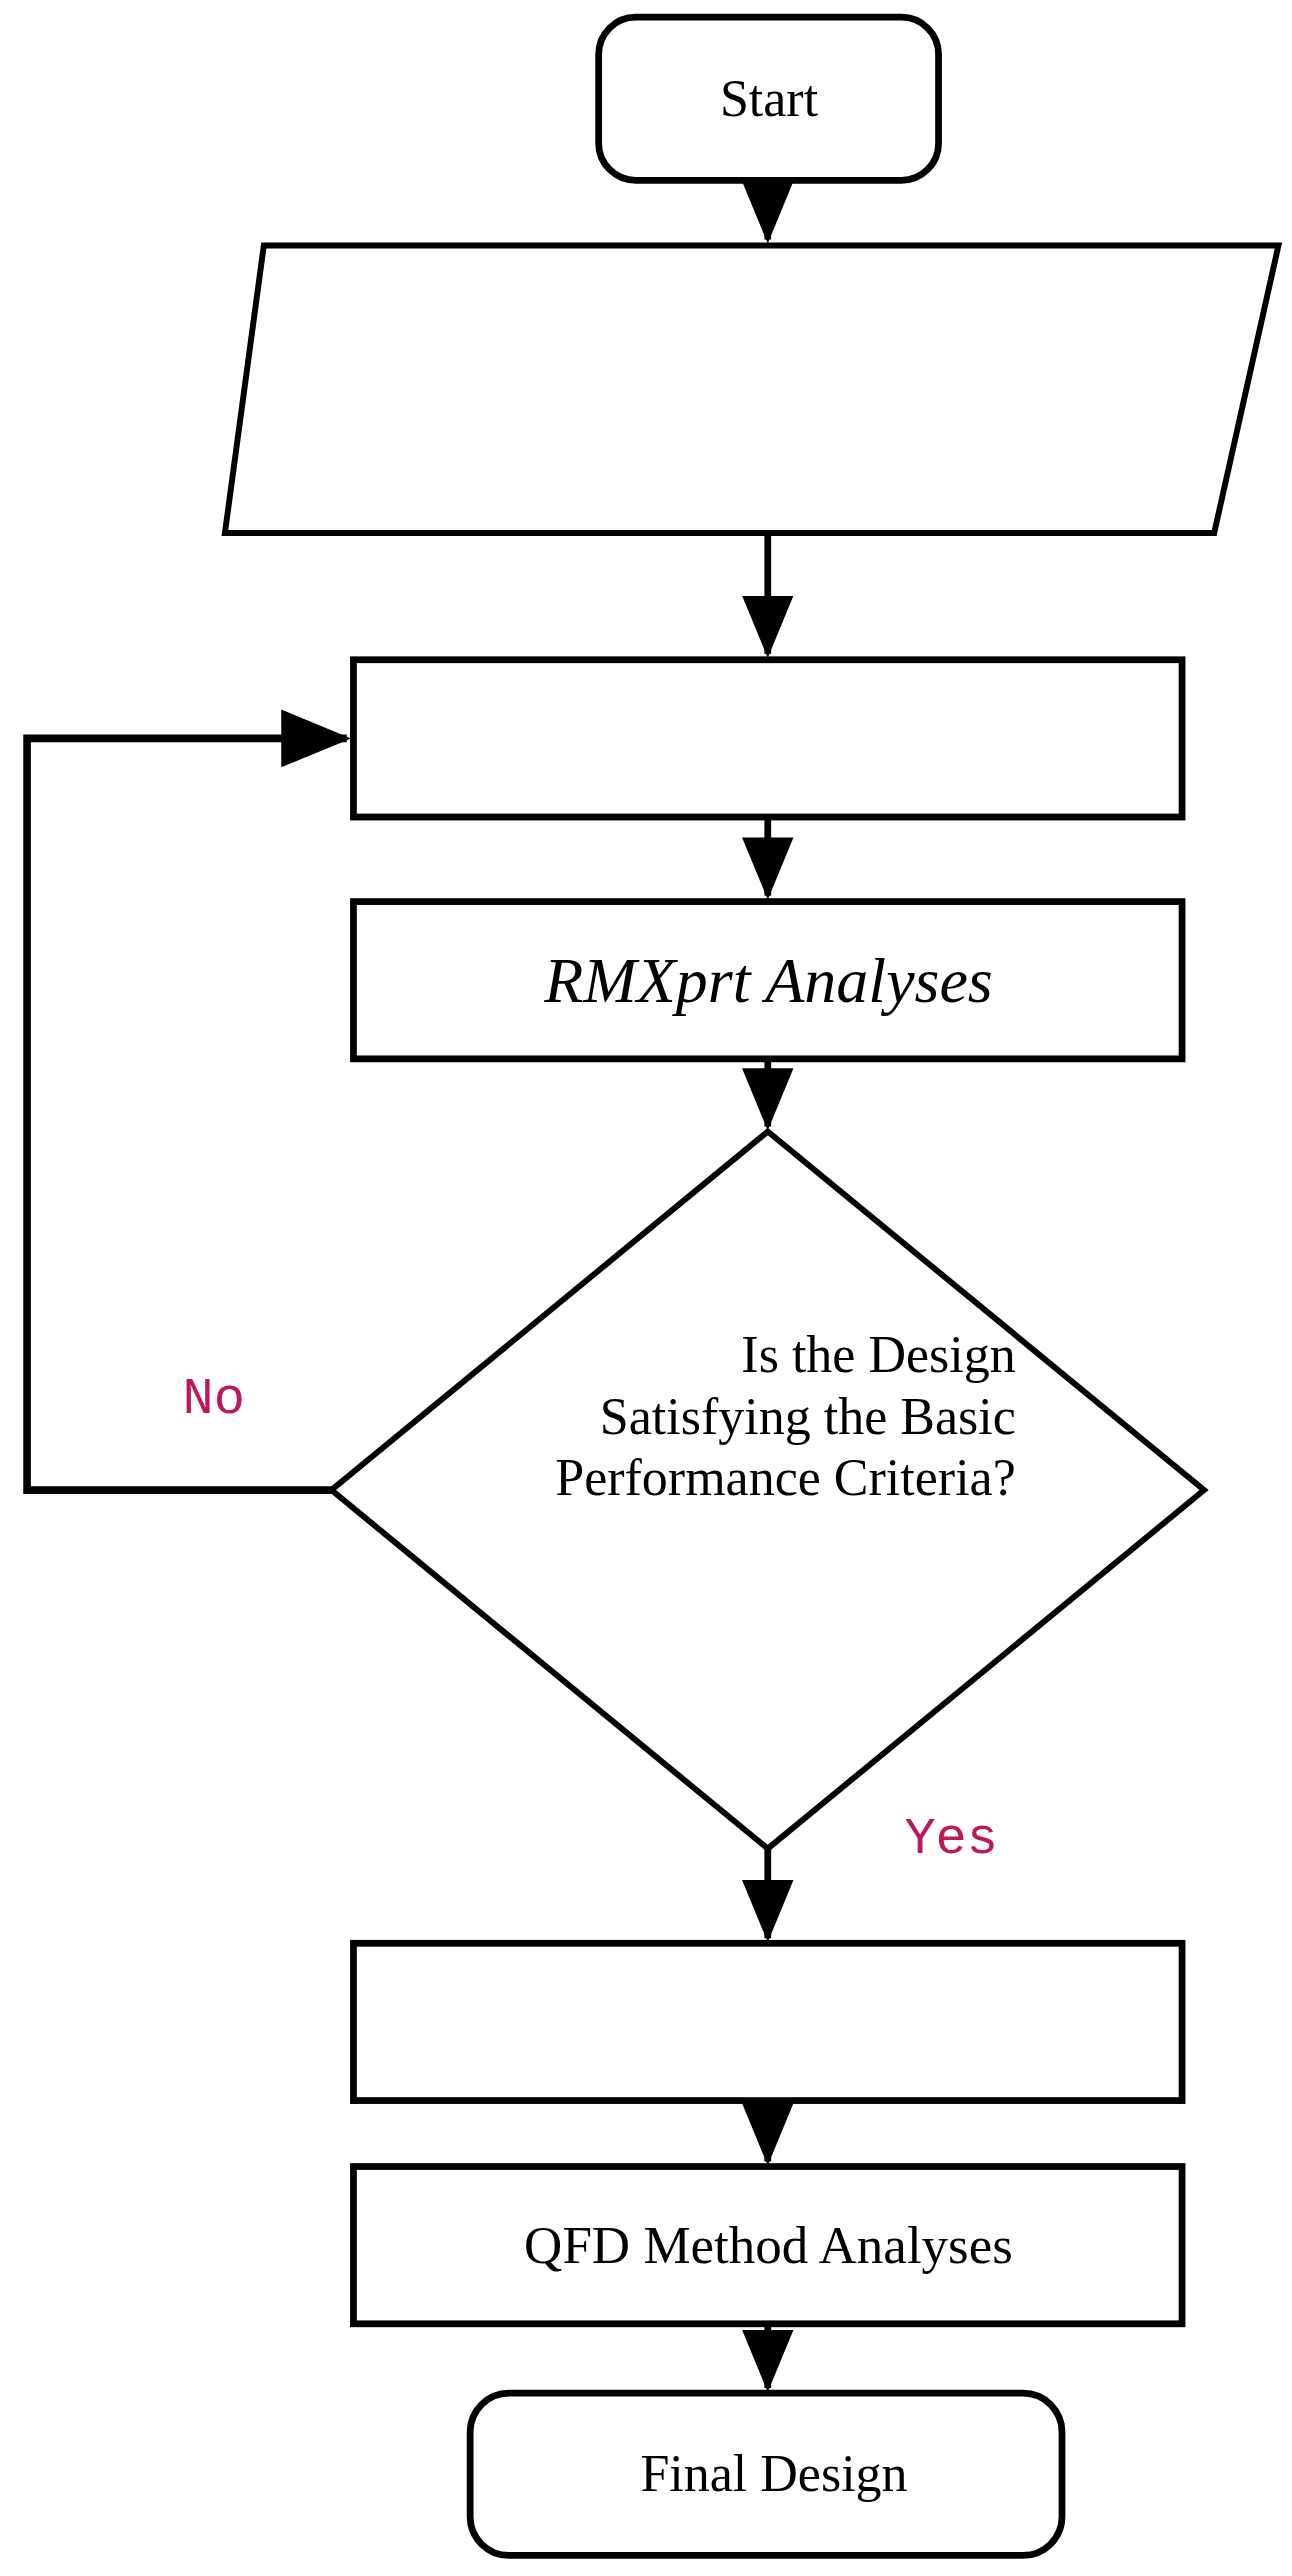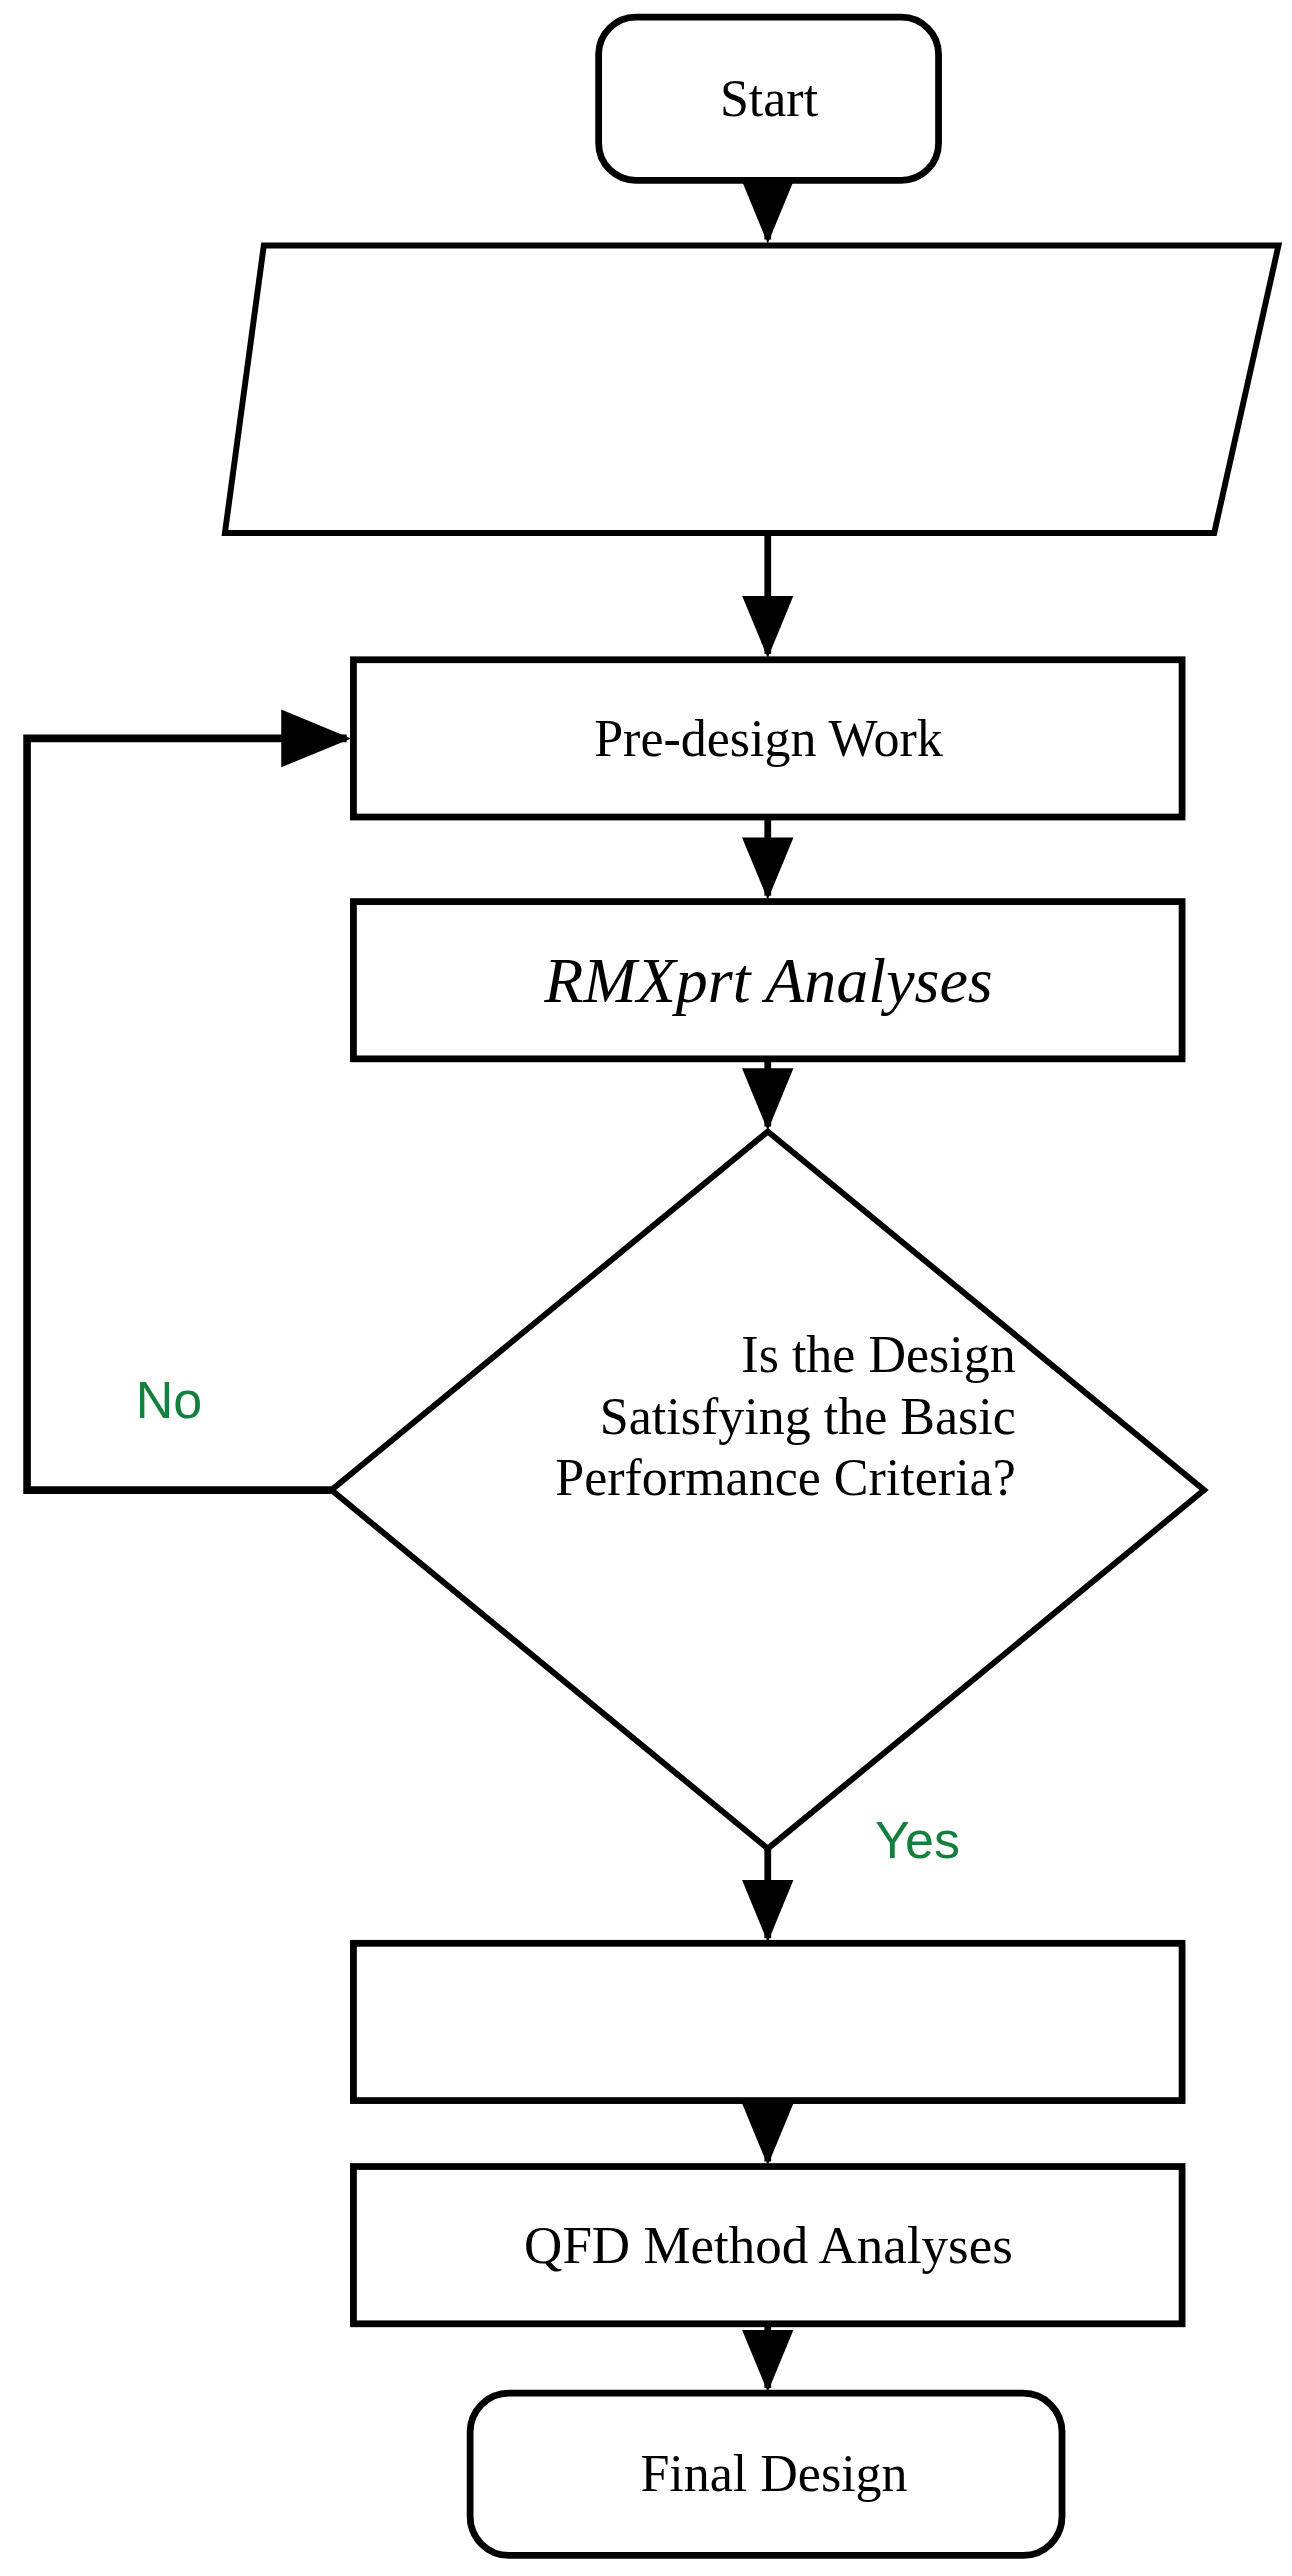--- a/index.html
+++ b/index.html
@@ -34,23 +34,23 @@
     justify-content: center;
     text-align: right;
     font-family: "Liberation Serif", "DejaVu Serif", serif;
     color: #000000;
     line-height: 1.18;
     white-space: pre-line;
     pointer-events: none;
   }
   .edge-label {
     position: absolute;
-    font-family: Liberation Sans, sans-serif;
-    color: #15803d;
-    text-align: center;
+    font-family: Liberation Mono, monospace;
+    color: #be185d;
+    text-align: right;
     white-space: nowrap;
   }
   .t-start      { left: 599px;  top: 17px;   width: 340px; height: 163px; font-size: 52px; }
   .t-constraints{ left: 254px;  top: 245px;  width: 973px; height: 288px; font-size: 52px; }
   .t-predesign  { left: 354px;  top: 660px;  width: 829px; height: 157px; font-size: 52px; }
   .t-rmxprt     { left: 354px;  top: 902px; width: 829px; height: 157px; font-size: 64px; font-style: italic; }
   .t-decision   { left: 439px;  top: 1277px; width: 693px; height: 279px; font-size: 52px; }
   .t-maxwell    { left: 354px;  top: 1943px; width: 829px; height: 157px; font-size: 52px; }
   .t-qfd        { left: 354px;  top: 2167px; width: 829px; height: 157px; font-size: 53px; }
   .t-final      { left: 478px;  top: 2393px; width: 592px; height: 162px; font-size: 52px; }
@@ -98,21 +98,20 @@
     <line x1="908" y1="2186" x2="908" y2="2292" stroke="#000000" stroke-width="8" marker-end="url(#arrowhead)"></line>
 
     <line x1="908" y1="2484" x2="908" y2="2556" stroke="#000000" stroke-width="8" marker-end="url(#arrowhead)"></line>
 
     <line x1="908" y1="2748" x2="908" y2="2824" stroke="#000000" stroke-width="8" marker-end="url(#arrowhead)"></line>
   </svg>
 
   <div class="node-label t-start">Start</div>
 
 
-  <div class="node-label t-predesign">Pre-design Work</div>
 
   <div class="node-label t-rmxprt">RMXprt Analyses</div>
 
   <div class="node-label t-decision">Is the Design
 Satisfying the Basic
 Performance Criteria?</div>
 
 
   <div class="node-label t-qfd">QFD Method Analyses</div>
 

